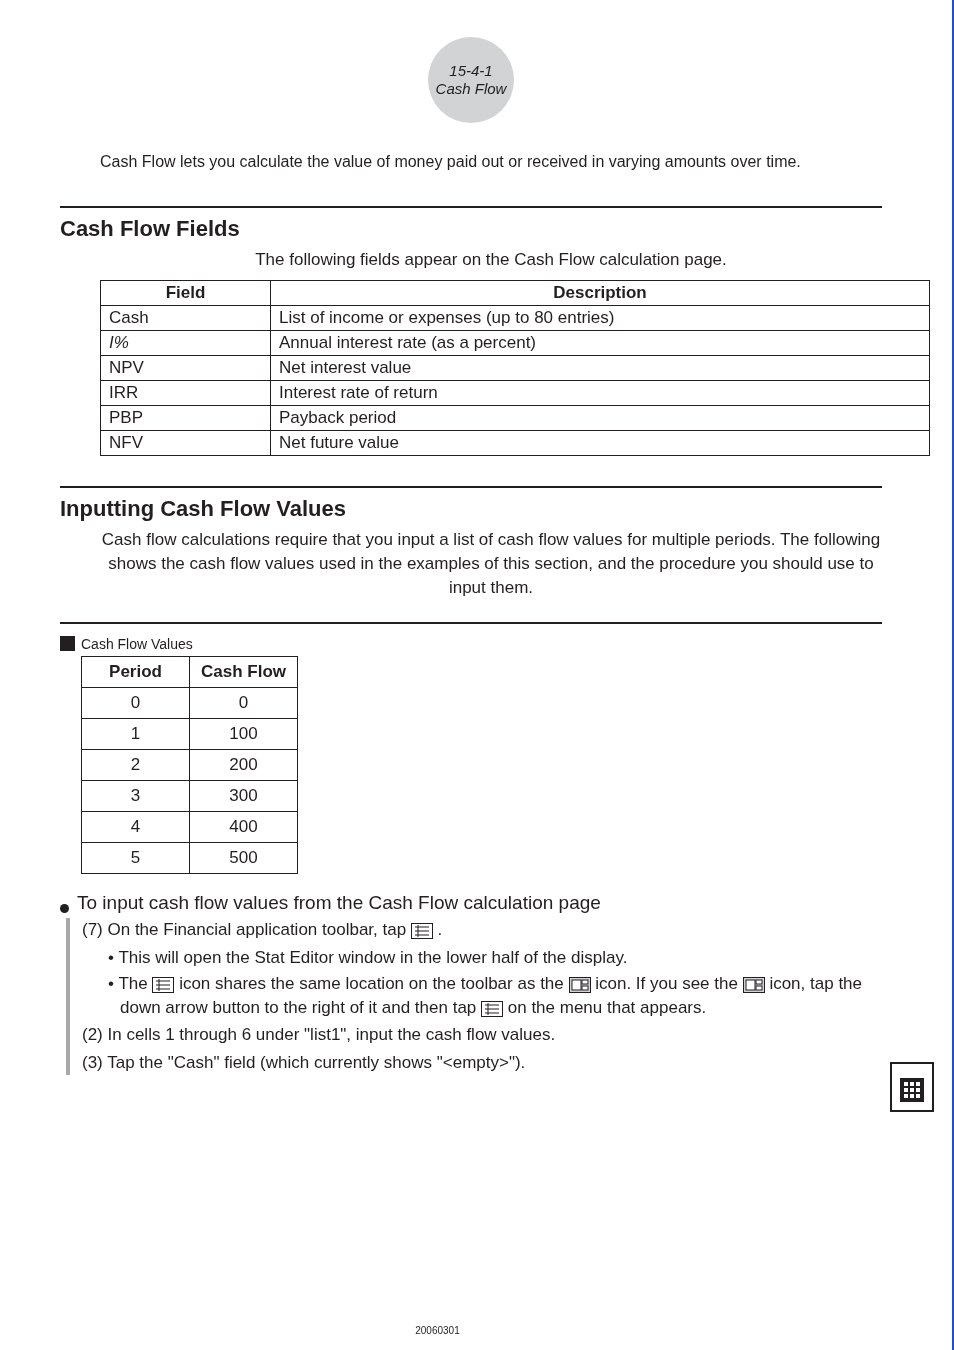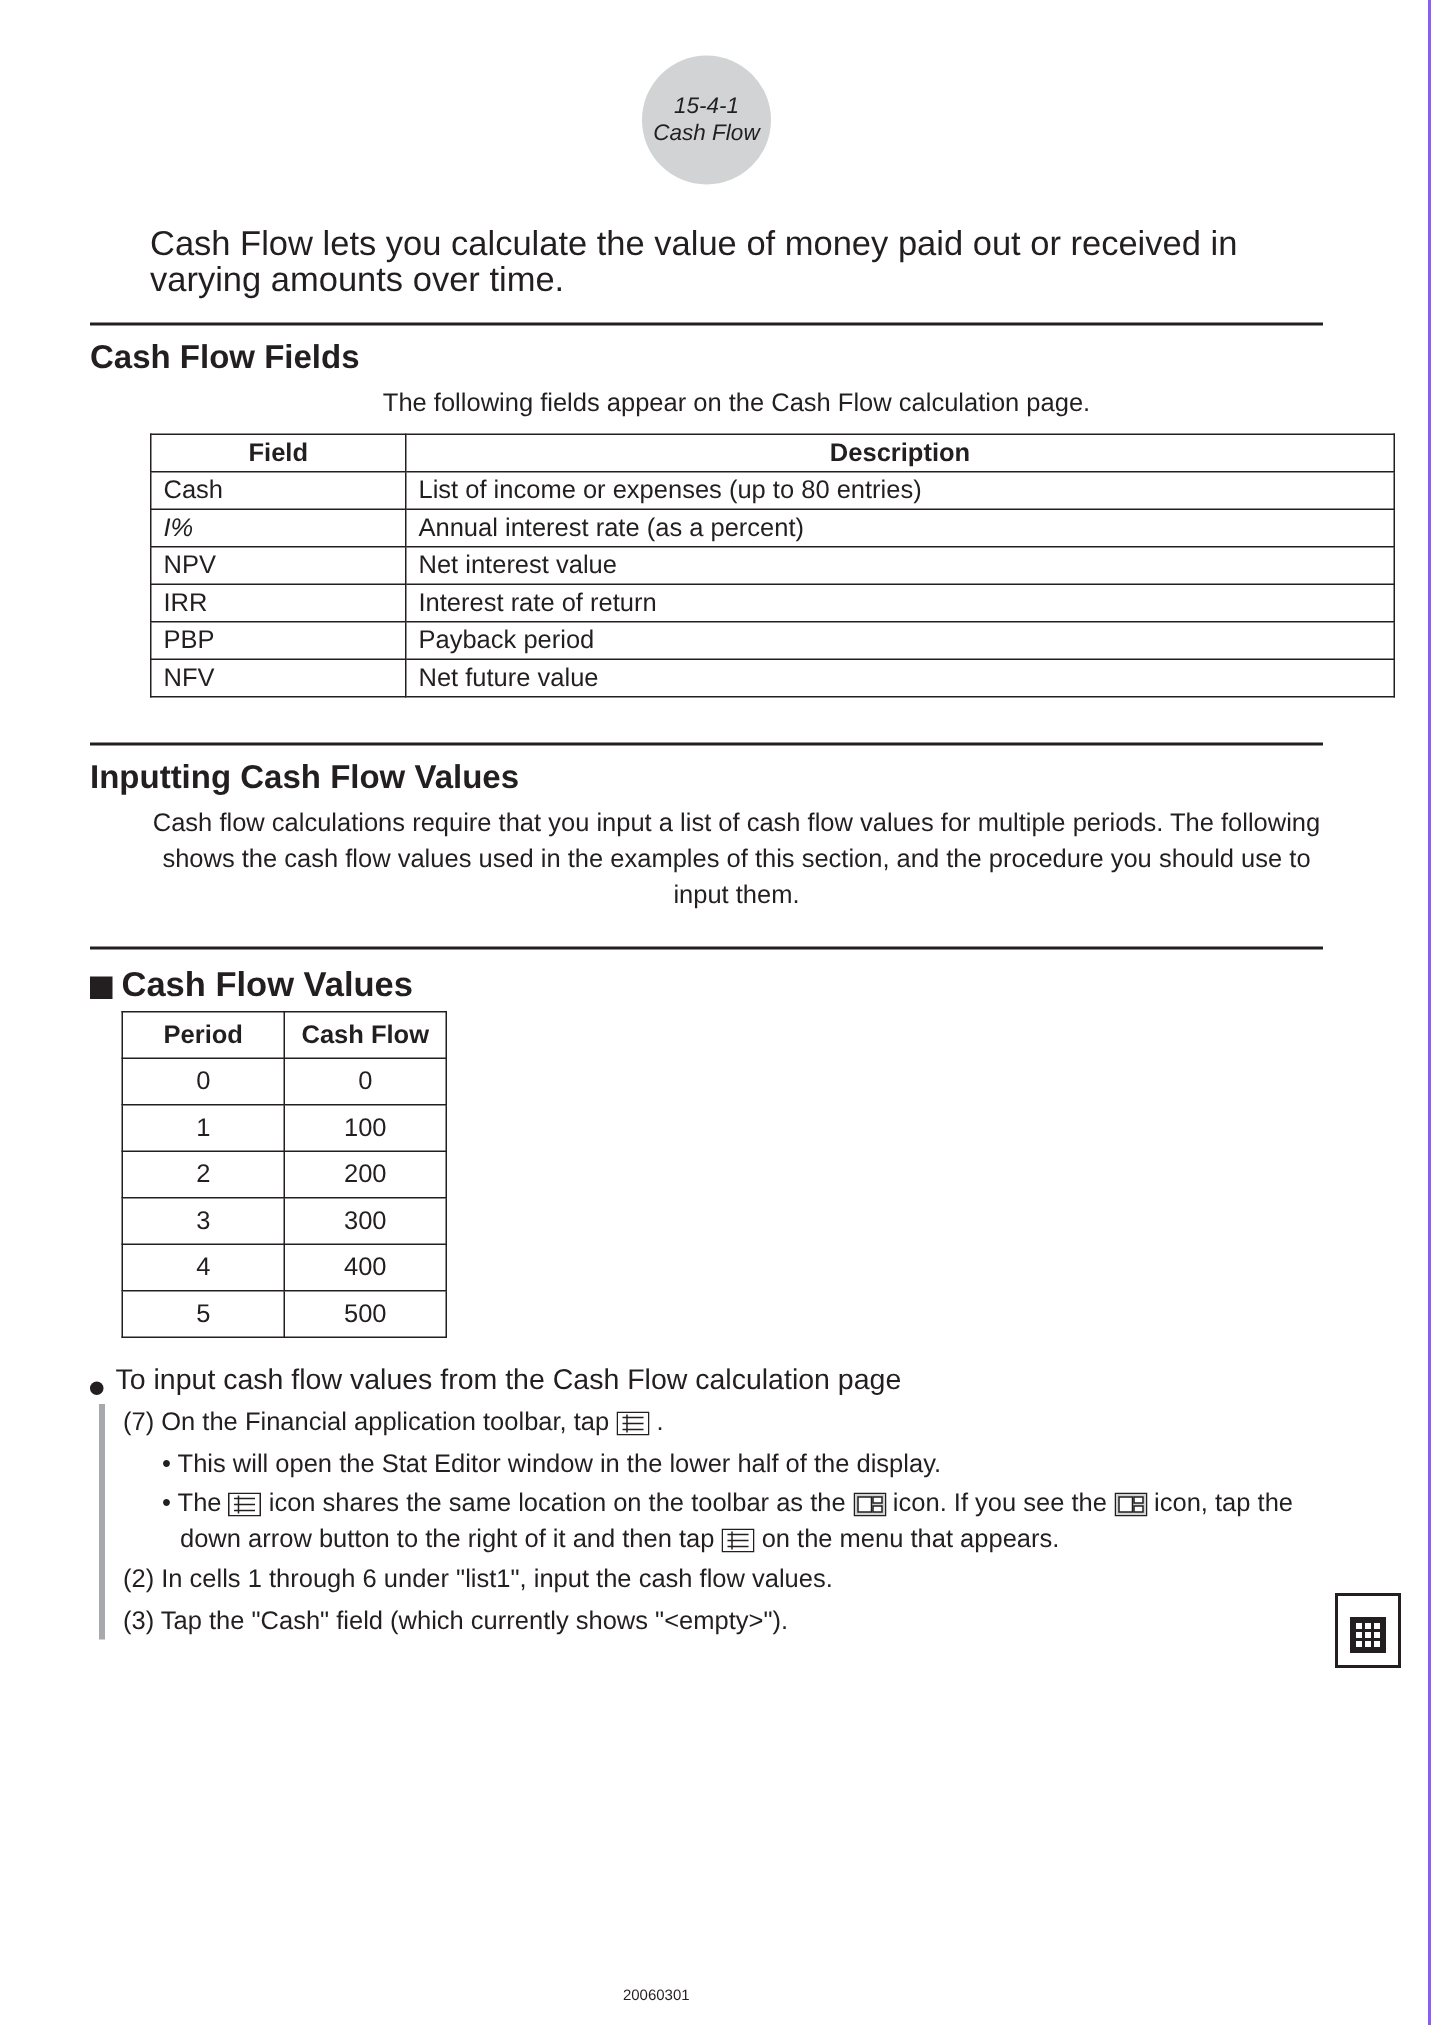--- a/index.html
+++ b/index.html
@@ -1,39 +1,39 @@
 <!DOCTYPE html>
 <html><head>
 <meta charset="utf-8">
 <style>
   * { box-sizing: border-box; margin: 0; padding: 0; }
   html, body { width: 954px; height: 1350px; background: #fff; font-family: Arial, Helvetica, sans-serif; color: #231f20; }
-  .page { position: relative; width: 954px; height: 1350px; border-right: 2px solid #8b5cf6; padding: 40px 70px 0 60px; }
+  .page { position: relative; width: 954px; height: 1350px; border-right: 2px solid #1d4ed8; padding: 40px 70px 0 60px; }
 
   .header-badge { width: 120px; height: 80px; margin: 0 auto 30px auto; position: relative; }
   .header-circle { width: 86px; height: 86px; border-radius: 50%; background: #d1d3d4; position: absolute; left: 50%; top: 50%; transform: translate(-50%,-50%); }
   .header-text { position: relative; text-align: center; font-style: italic; font-size: 15px; line-height: 18px; padding-top: 22px; }
 
   h1.title { font-size: 32px; font-weight: bold; margin: 16px 0 12px 0; }
   .indent1 { margin-left: 40px; }
-  .intro { font-size: 23px; line-height: 24px; margin-bottom: 17px; }
+  .intro { font-size: 16px; line-height: 24px; margin-bottom: 32px; }
 
   .rule { border: none; border-top: 2px solid #231f20; margin: 0; }
 
   h2.section { font-size: 22px; font-weight: bold; margin: 8px 0 6px 0; }
   .lead { font-size: 17px; line-height: 24px; margin: 2px 0 8px 40px; text-align: center; }
 
   table.fields { width: 830px; margin-left: 40px; border-collapse: collapse; font-size: 17px; margin-bottom: 30px;}
   table.fields th, table.fields td { border: 1px solid #231f20; padding: 2px 8px; text-align: left; }
   table.fields th { text-align: center; font-weight: bold; }
   table.fields th:first-child { width: 170px; }
 
   .subhead-row { display: flex; align-items: baseline; margin: 10px 0 4px 0; }
   .black-square { width: 15px; height: 15px; background: #231f20; margin-right: 6px; flex:none; position:relative; top:2px;}
-  .subhead { font-size: 23px; font-weight: bold; }
+  .subhead { font-size: 14px; font-weight: normal; }
 
   table.periods { margin-left: 21px; border-collapse: collapse; font-size: 17px; }
   table.periods th, table.periods td { border: 1.5px solid #231f20; padding: 5px 0; text-align: center; }
   table.periods th { width: 108px; font-weight: bold; }
   table.periods td { width: 108px; }
 
   .bullet-row { display: flex; align-items: baseline; margin: 14px 0 4px 0; }
   .bullet-dot { width: 9px; height: 9px; border-radius: 50%; background:#231f20; margin-right:8px; flex:none; position:relative; top:4px;}
   .bullet-head { font-size: 19px; font-weight: normal; }
 

